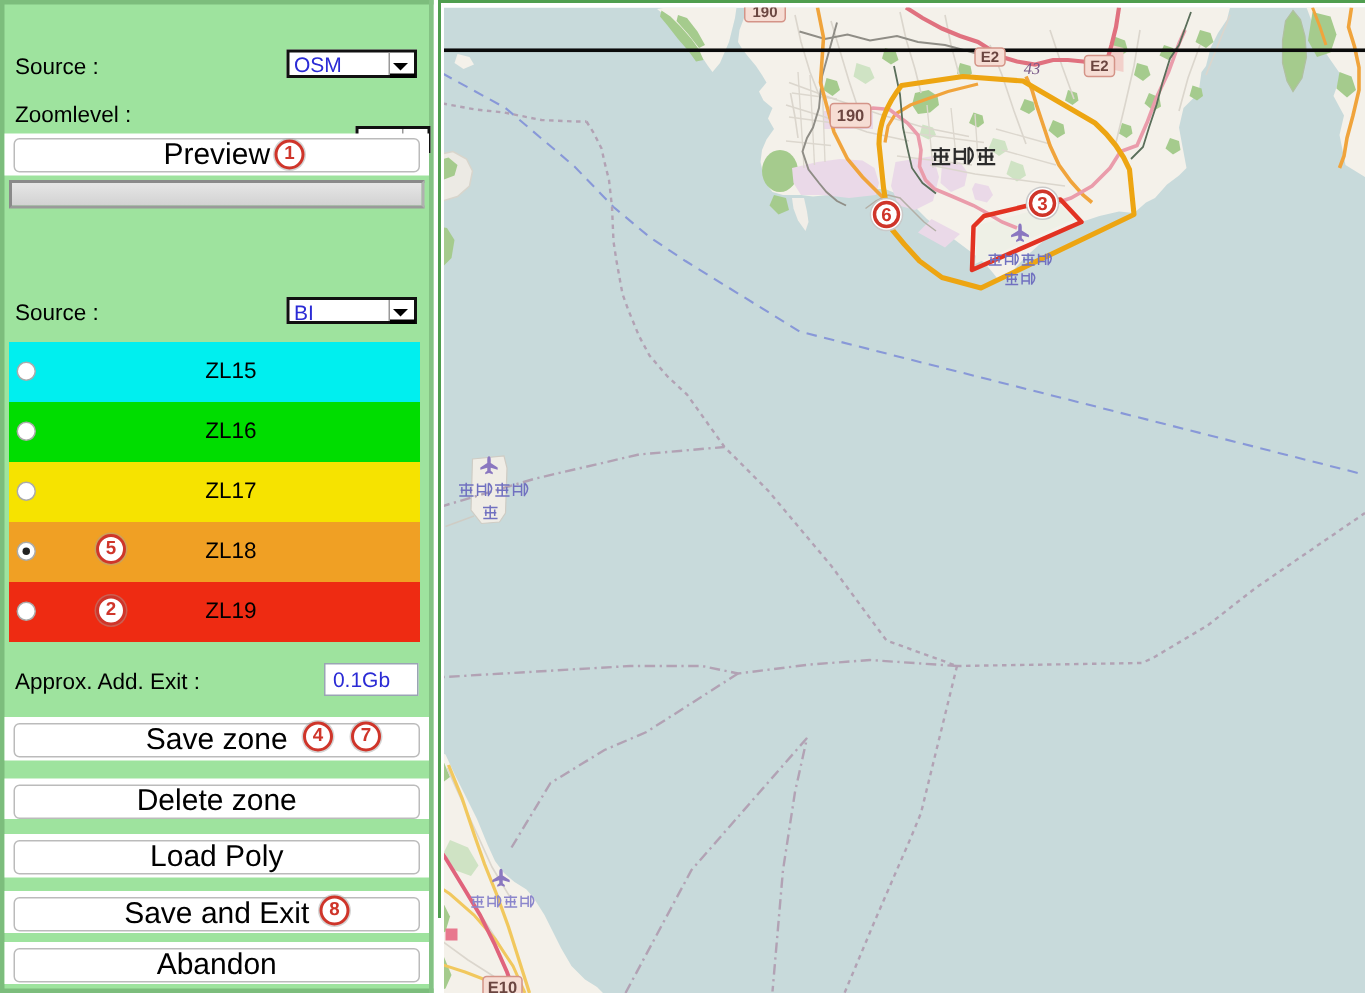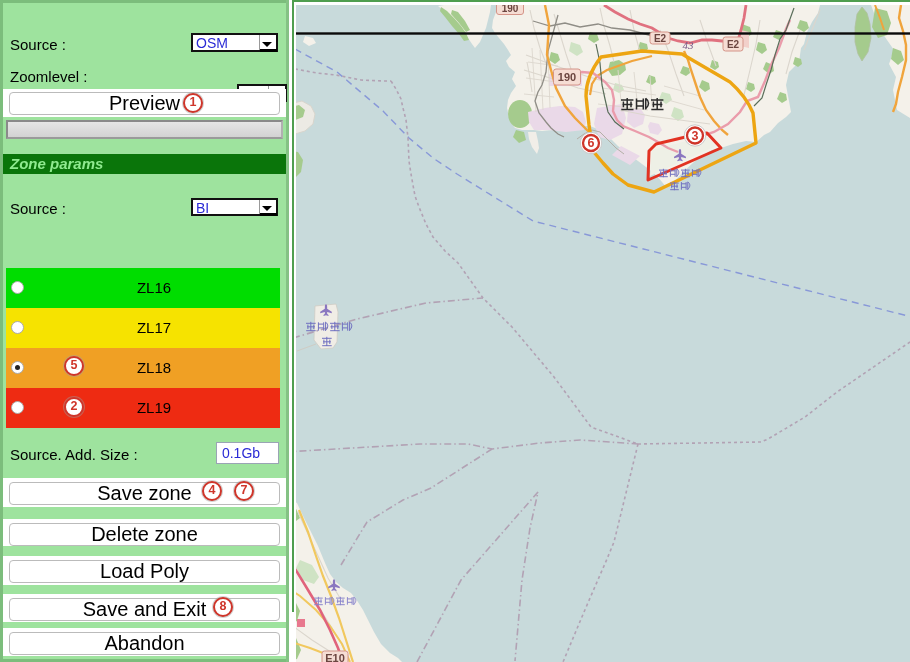--- a/index.html
+++ b/index.html
@@ -235,45 +235,48 @@
     </div>
 <div class="lbl" style="left:10px;top:68px">Zoomlevel :</div>
 <div class="sel" style="left:237px;top:84px;width:50px;height:18px">
       <span class="t">11</span>
       <span class="arr"></span>
     </div>
 <div class="strip" style="top:89px;height:28px"></div>
 <div class="btn" style="top:92px">Preview</div>
 <div class="cn" style="left:183px;top:93px">1</div>
 <div id="pbar"></div>
-<div class="hdr" style="top:154px;height:20px;line-height:20px">Zone params</div>
 <div class="lbl" style="left:10px;top:200px">Source :</div>
 <div class="sel" style="left:191px;top:198px;width:87px;height:18px">
       <span class="t">BI</span>
       <span class="arr"></span>
     </div>
+<div class="band" style="top:228px;background:#00efef">
+      <span class="radio"></span>
+      <span class="bl">ZL15</span>
+    </div>
 <div class="band" style="top:268px;background:#00dd00">
       <span class="radio"></span>
       <span class="bl">ZL16</span>
     </div>
 <div class="band" style="top:308px;background:#f6e300">
       <span class="radio"></span>
       <span class="bl">ZL17</span>
     </div>
 <div class="band" style="top:348px;background:#f0a024">
       <span class="radio on"></span>
       <span class="bl">ZL18</span>
     </div>
 <div class="band" style="top:388px;background:#ee2b12">
       <span class="radio"></span>
       <span class="bl">ZL19</span>
     </div>
 <div class="cn" style="left:64px;top:356px">5</div>
 <div class="cn" style="left:64px;top:397px">2</div>
-<div class="lbl" style="left:10px;top:446px">Source. Add. Size :</div>
+<div class="lbl" style="left:10px;top:446px">Approx. Add. Exit :</div>
 <div id="inp" style="padding-right:13px">0.1Gb</div>
 <div class="strip" style="top:478px;height:29px"></div>
 <div class="btn" style="top:482px">Save zone</div>
 <div class="cn" style="left:202px;top:481px">4</div>
 <div class="cn" style="left:234px;top:481px">7</div>
 <div class="strip" style="top:519px;height:27px"></div>
 <div class="btn" style="top:523px">Delete zone</div>
 <div class="strip" style="top:556px;height:29px"></div>
 <div class="btn" style="top:560px">Load Poly</div>
 <div class="strip" style="top:594px;height:28px"></div>

